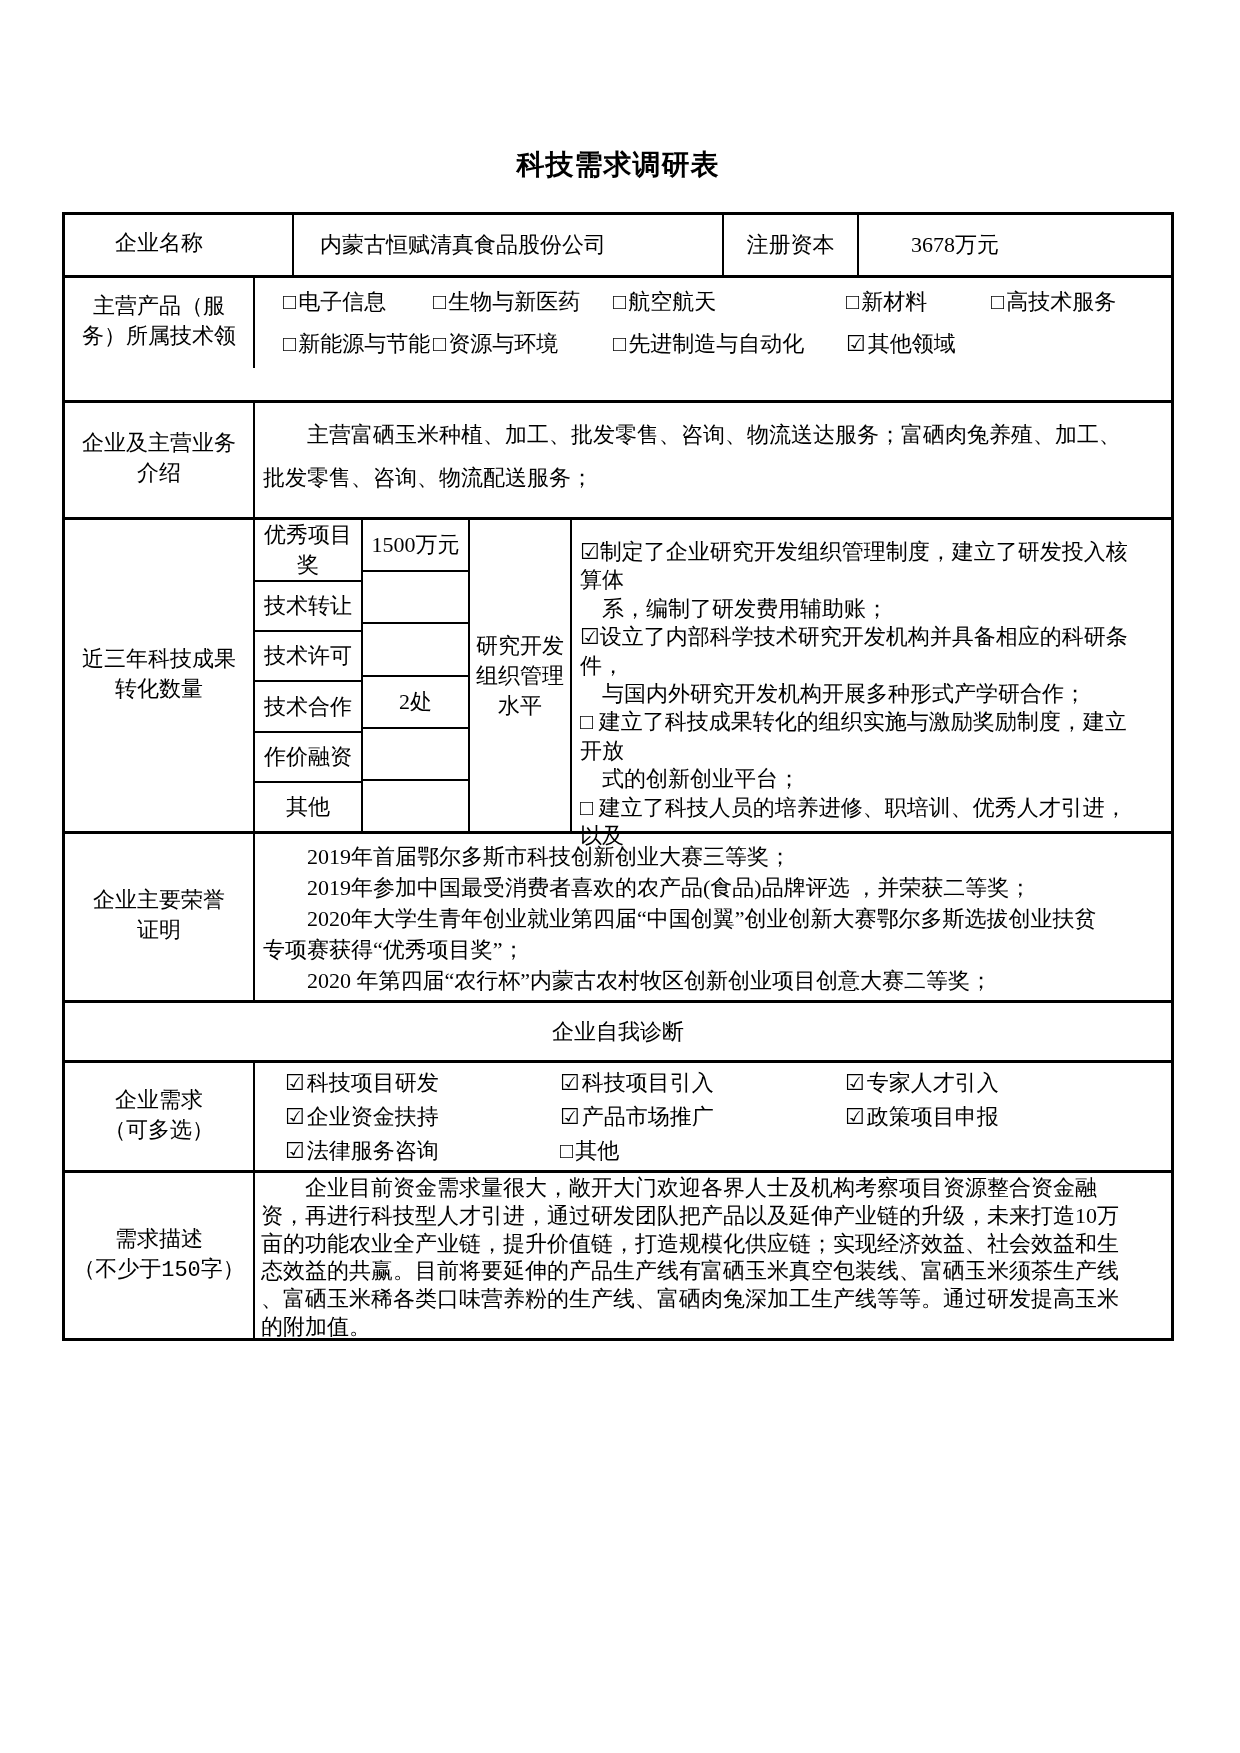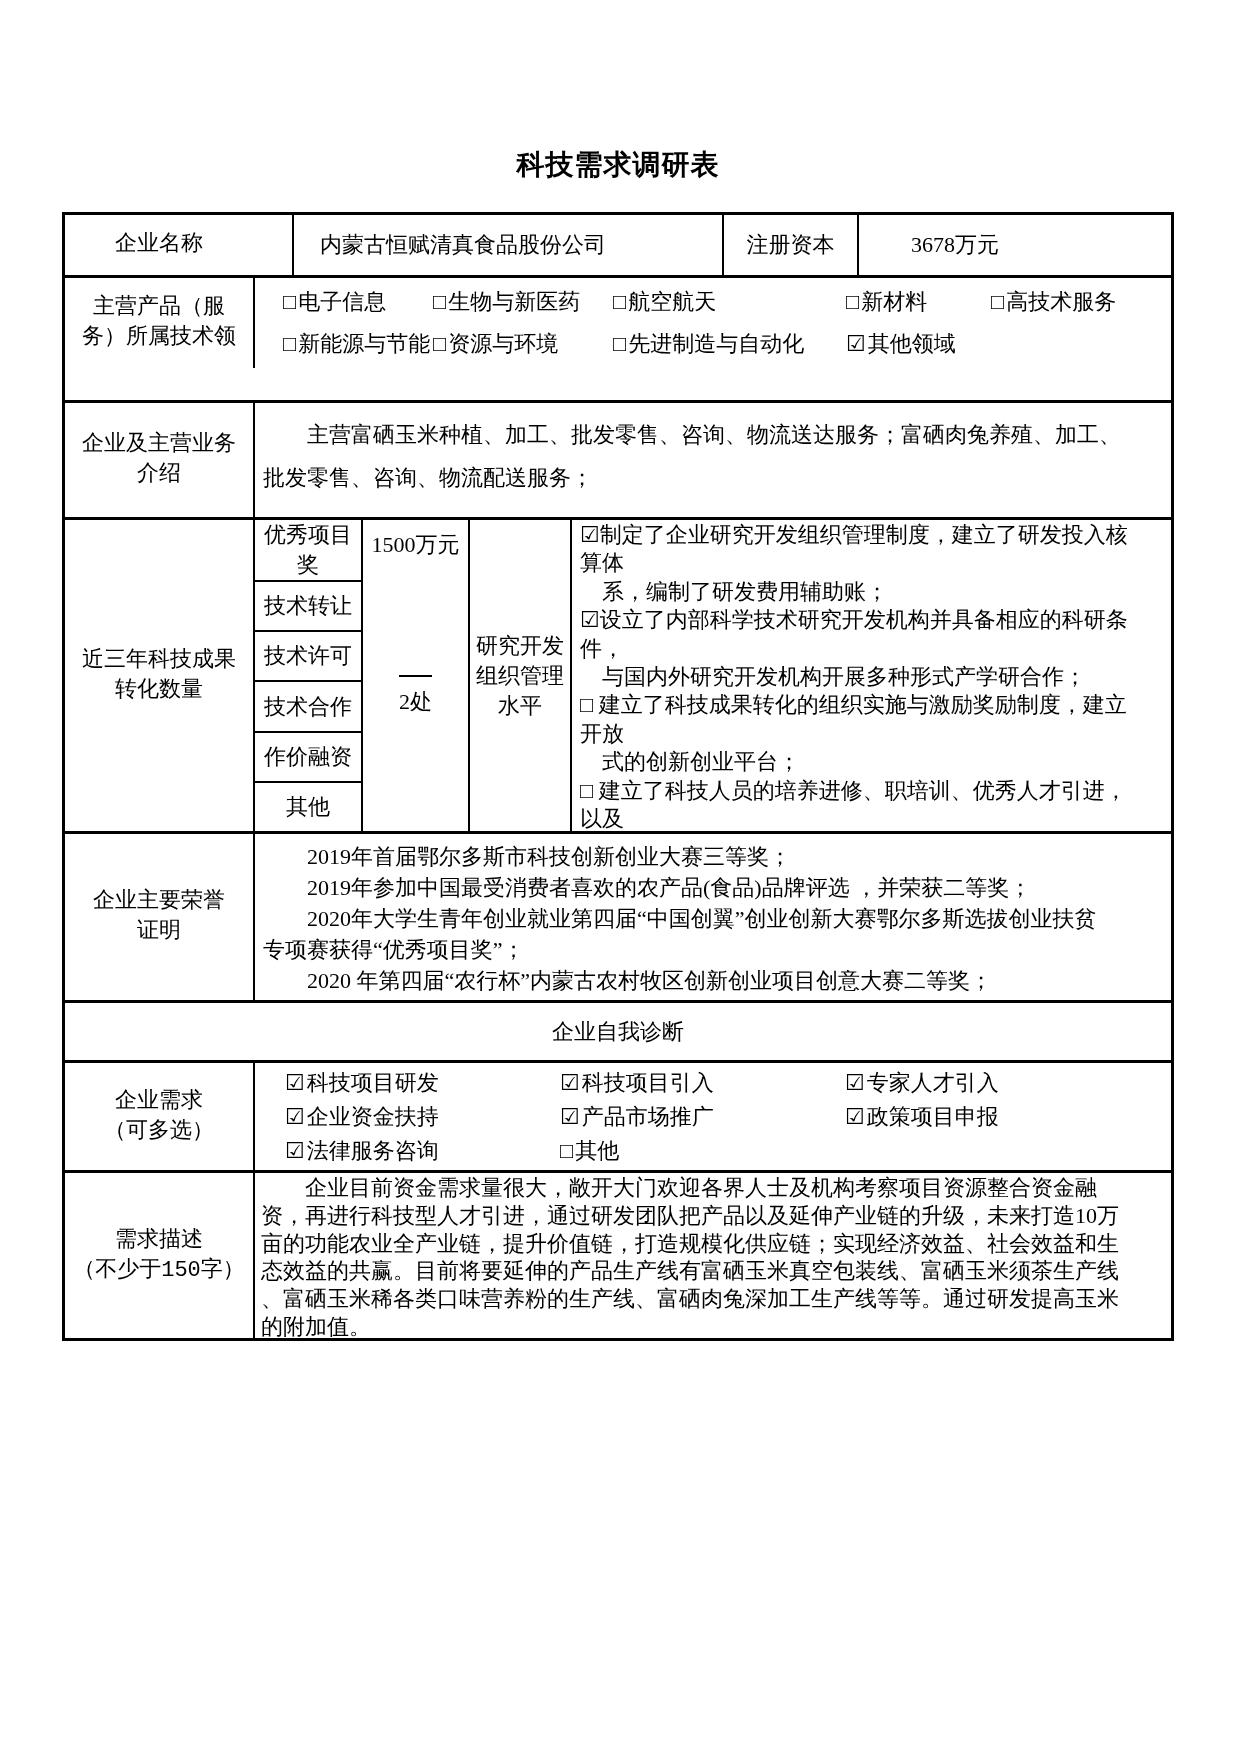--- a/index.html
+++ b/index.html
@@ -43,29 +43,29 @@
   .optline .c3 { width:233px; } .optline .c4 { width:145px; }
   .mark { margin-right:2px; }
 
   
   .r3 { height:117px;margin-top:32px; }
   .r3 .txt { flex:1; padding:10px 8px 0 8px; line-height:43px; }
 
   
   .r4 { height:314px; }
   .sub-col { width:108px; flex:0 0 108px; display:flex; flex-direction:column; }
-  .val-col { width:107px; flex:0 0 107px; display:flex; flex-direction:column;align-items:center; }
+  .val-col { width:107px; flex:0 0 107px; display:flex; flex-direction:column; }
   .sub-col > div, .val-col > div {
     flex:1; border-top:2px solid #000; display:flex; align-items:center; justify-content:center;
     text-align:center;
   }
   .sub-col > div:first-child, .val-col > div:first-child { border-top:none; }
   .rd-cell { width:102px; flex:0 0 102px; display:flex; align-items:center; justify-content:center;
     text-align:center; white-space:pre-wrap; line-height:30px; }
-  .rd-text { flex:1; padding:1px 6px 0 8px; line-height:28.4px; }
+  .rd-text { flex:1; padding:18px 6px 0 8px; line-height:28.4px; }
 
   
   .r5 { height:169px; }
   .r5 .txt { flex:1; padding:7px 8px 0 8px; line-height:31px; }
 
   
   .r6 { height:60px; }
   .r6 .full { flex:1; display:flex; align-items:center; justify-content:center; }
 
   

